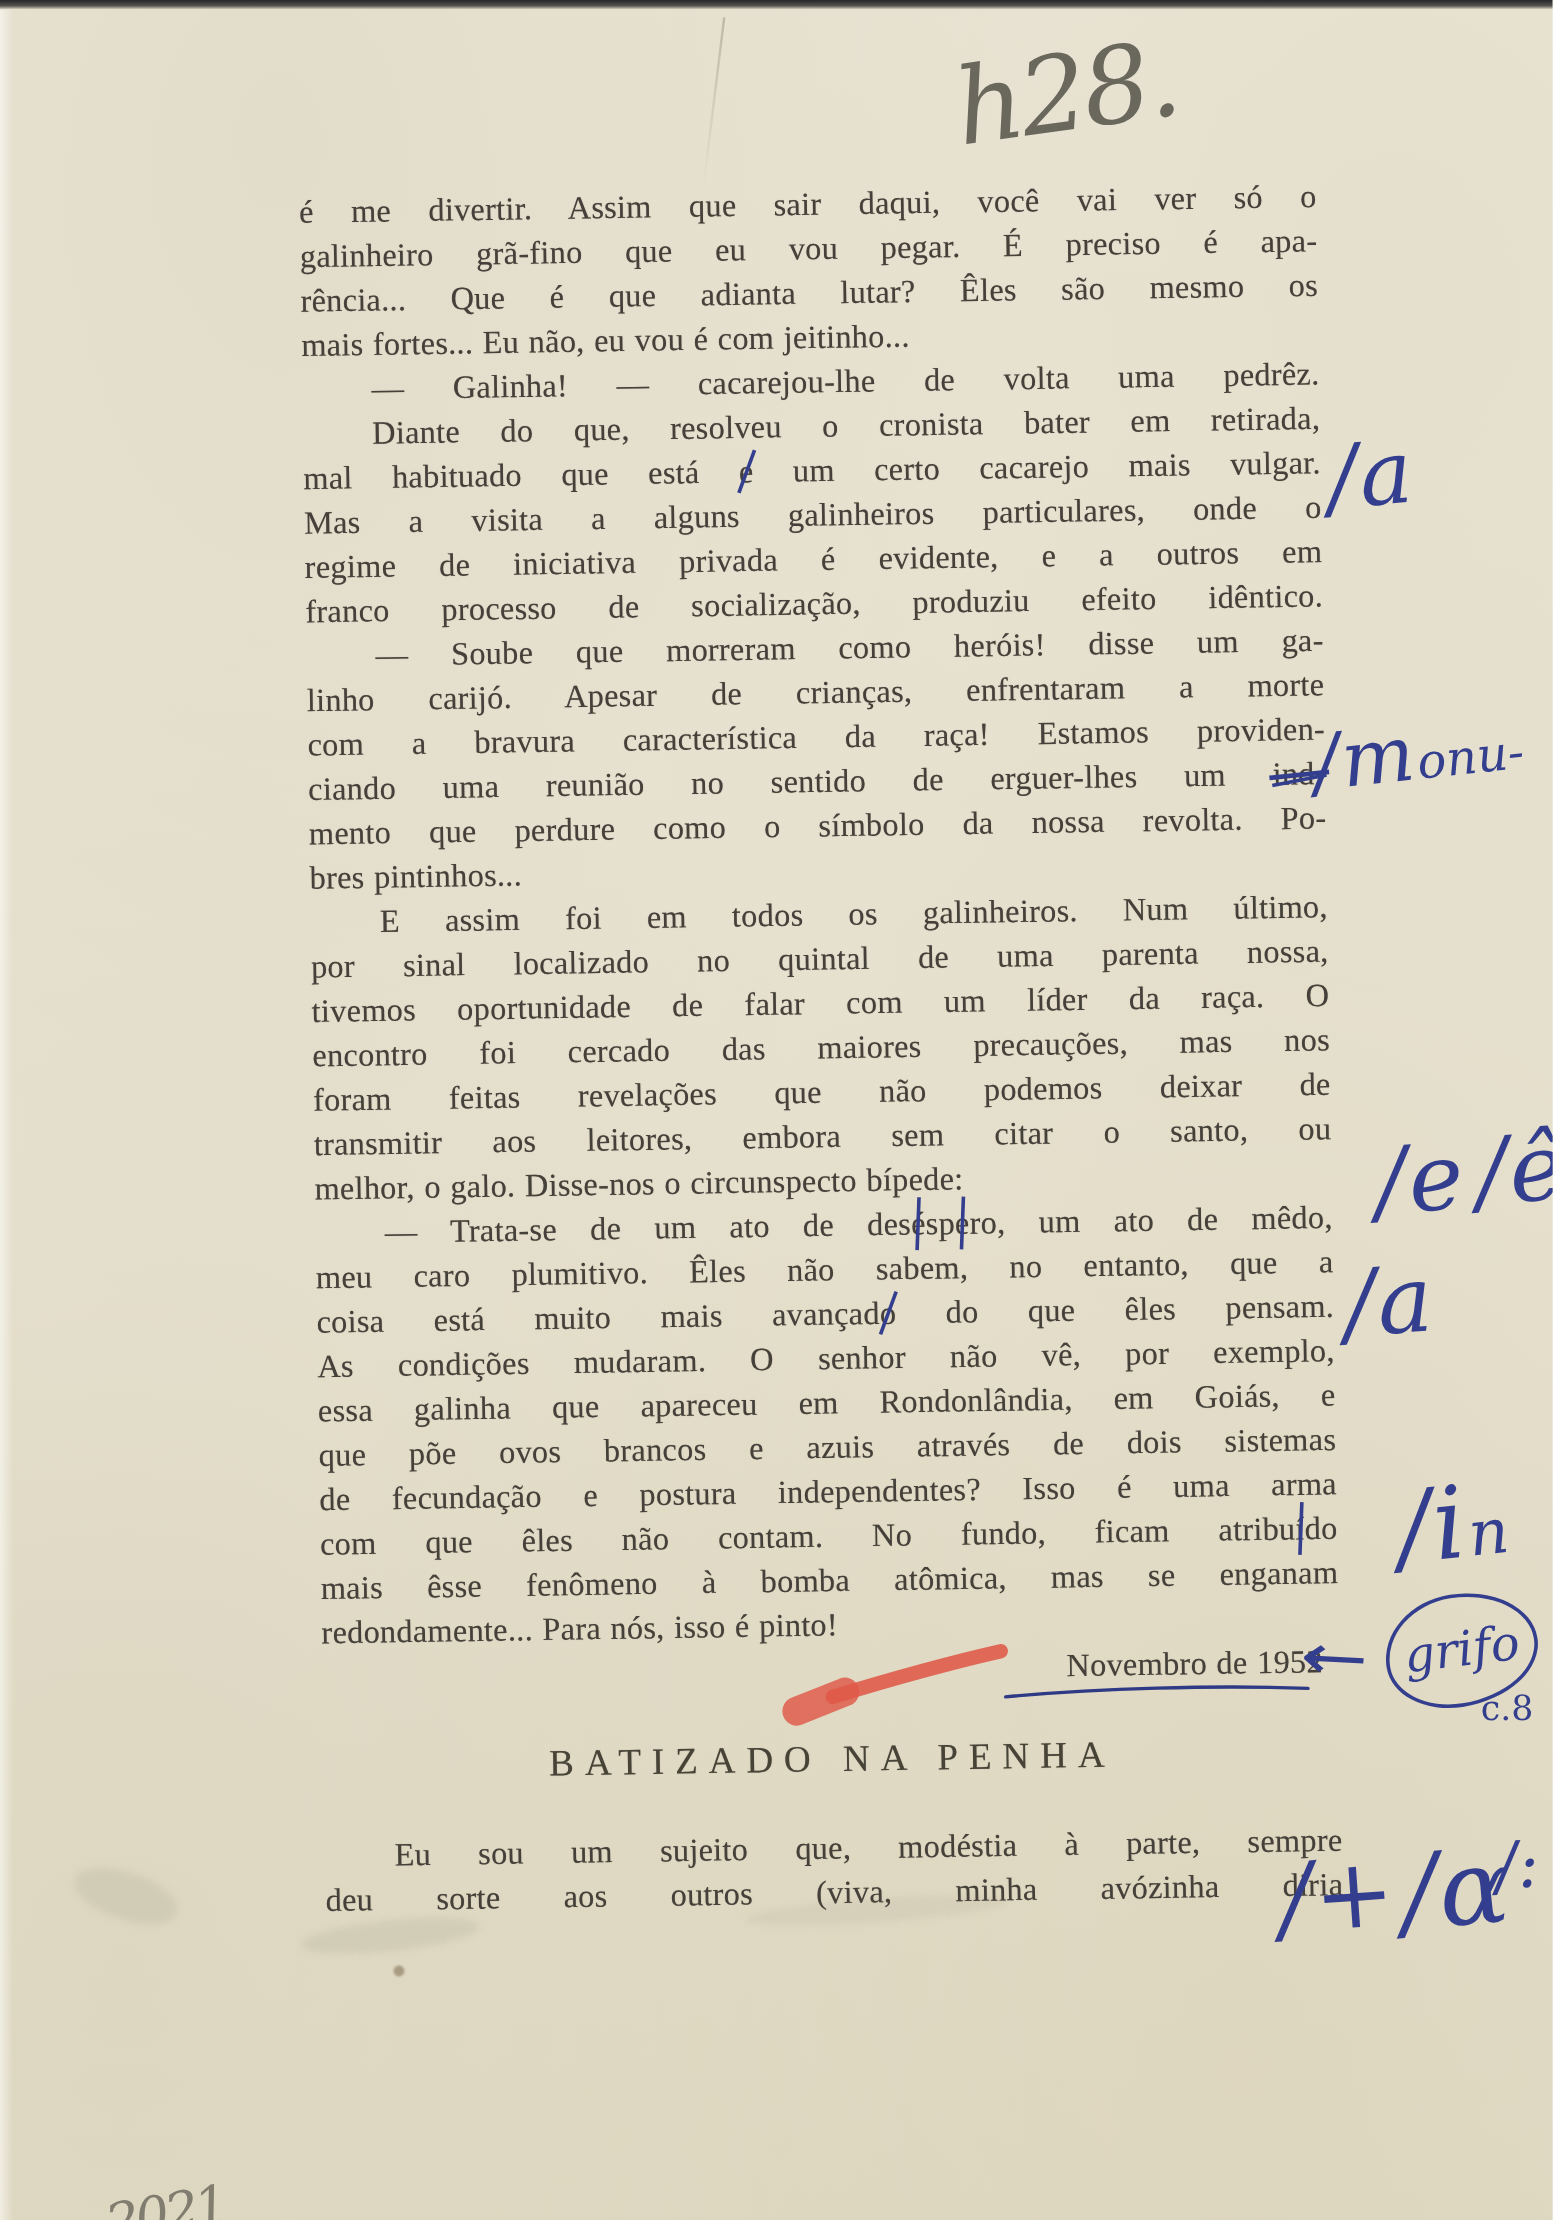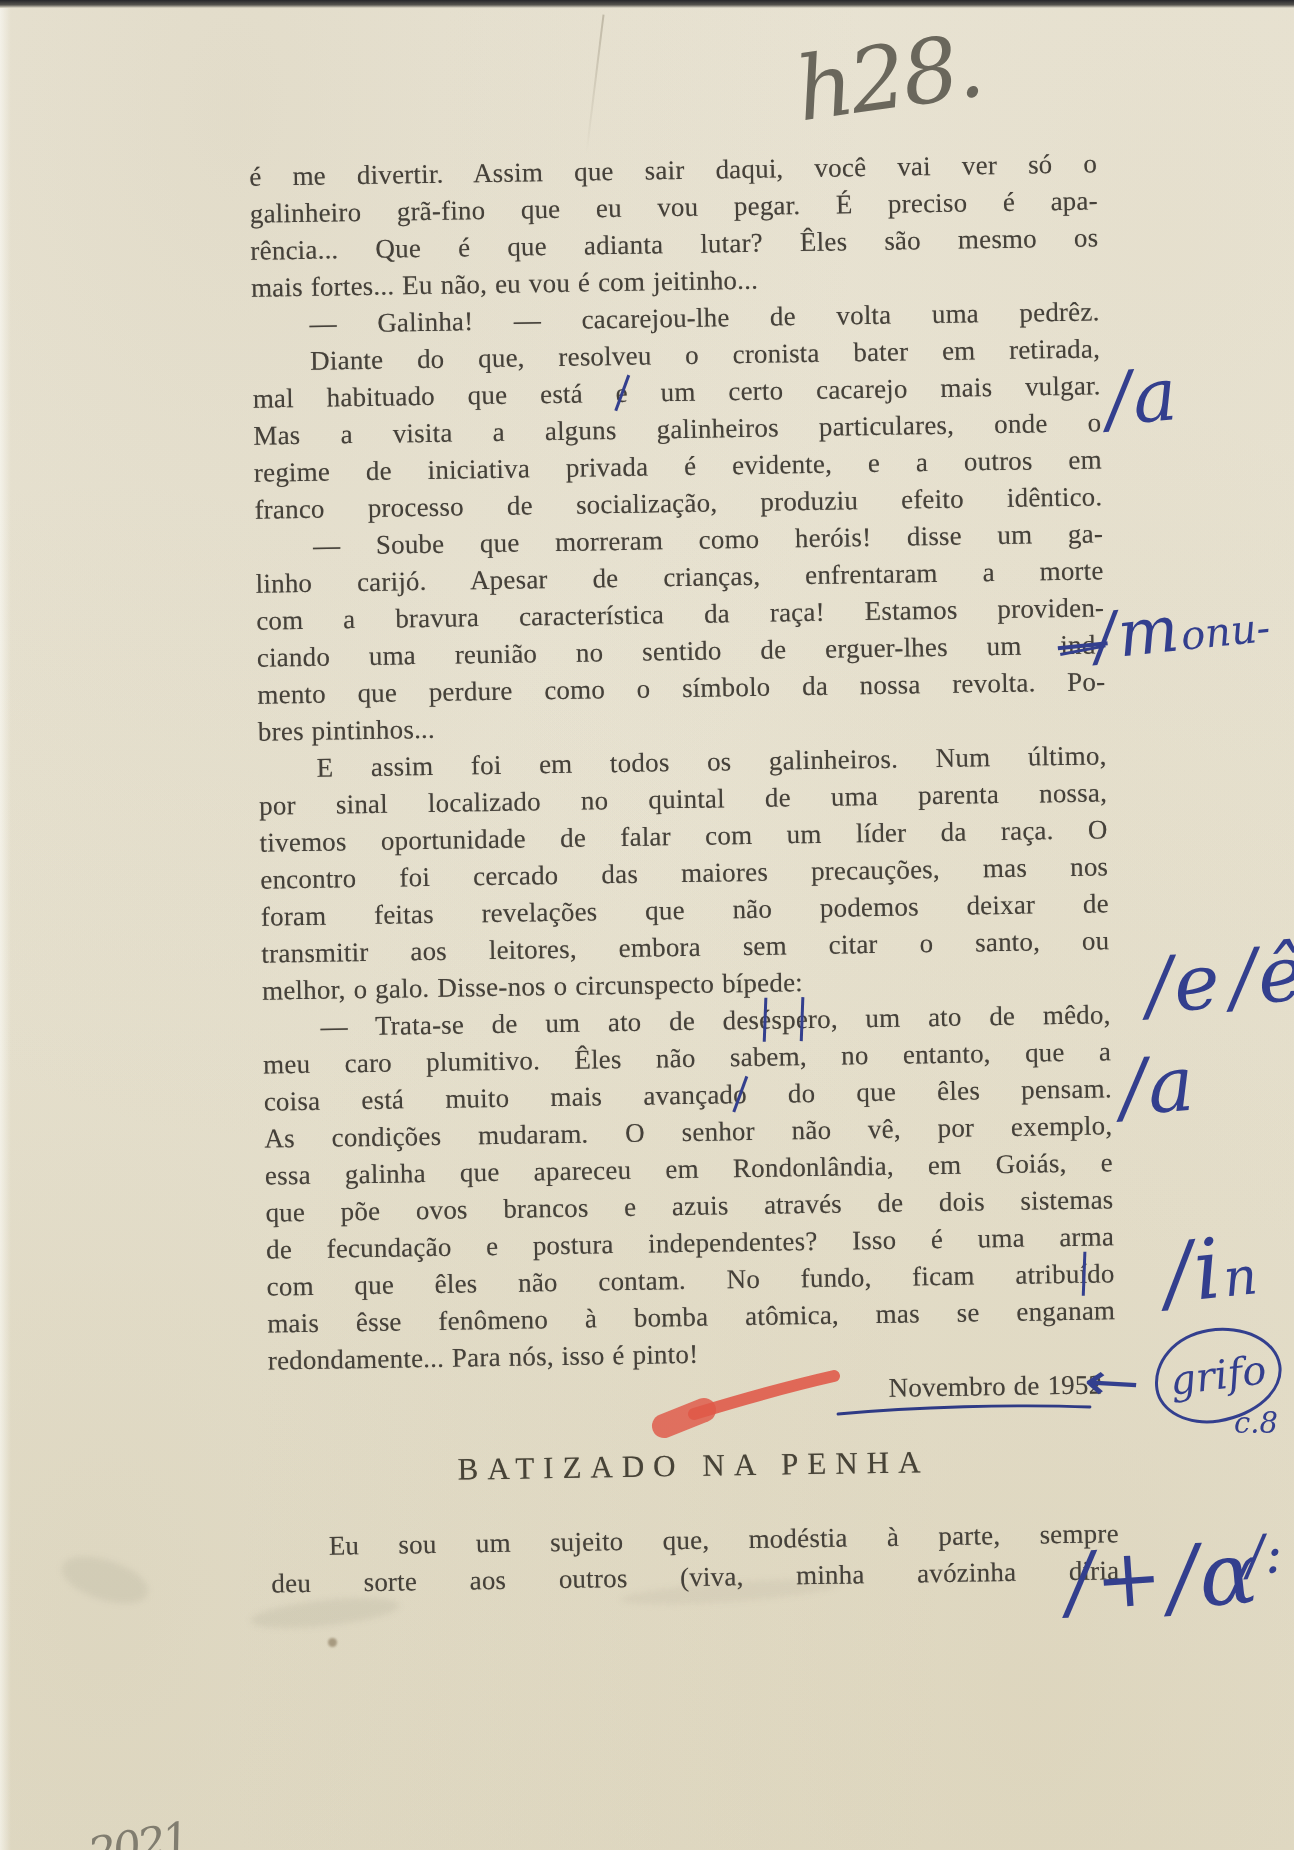--- a/index.html
+++ b/index.html
@@ -51,21 +51,21 @@
   .note.slashy::first-letter{font-size:1.6em;letter-spacing:2px;}
   .pencil{position:absolute;font-family:"DejaVu Serif", serif;font-style:italic;
     color:#6a675c;line-height:.9;letter-spacing:-3px;}
   .grifo-wrap{position:absolute;left:1152px;top:1324px;width:140px;height:110px;}
   .grifo-circle{position:absolute;left:2px;top:4px;width:122px;height:88px;
     border:3.5px solid #333f8e;border-radius:48% 52% 55% 45% / 55% 50% 50% 45%;
     transform:rotate(-9deg);}
   .grifo-label{position:absolute;left:18px;top:28px;font-family:"DejaVu Serif",serif;
     font-style:italic;font-size:40px;color:#333f8e;transform:rotate(-7deg);}
   .grifo-c8{position:absolute;left:82px;top:82px;font-family:"DejaVu Serif",serif;
-    font-style:italic;font-size:29px;color:#333f8e;text-align:center;}
+    font-size:29px;color:#333f8e;text-align:center;}
   .grifo-arrow{position:absolute;left:1090px;top:1352px;font-size:52px;color:#333f8e;
     font-family:"DejaVu Sans", sans-serif;transform:scaleX(1.3) rotate(4deg);}
   svg.mark{position:absolute;overflow:visible;}
   .dot{position:absolute;width:9px;height:9px;border-radius:50%;
     background:#8a7a5e;filter:blur(1px);opacity:.65;}
 </style>
 </head>
 <body>
 
 <div class="stage">

